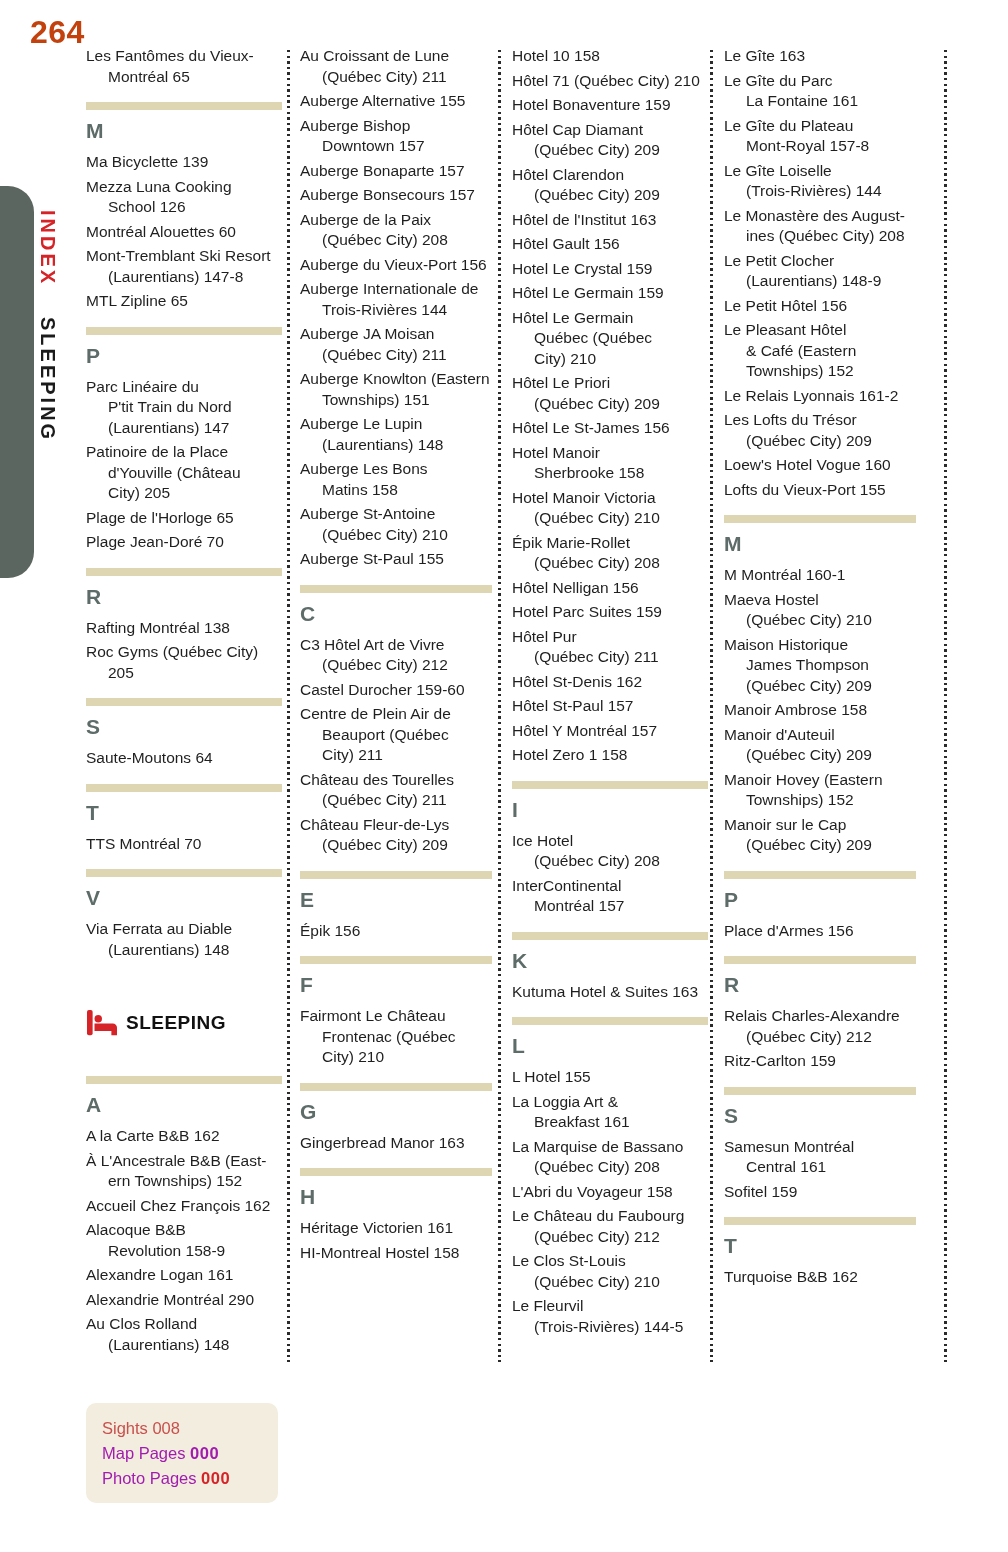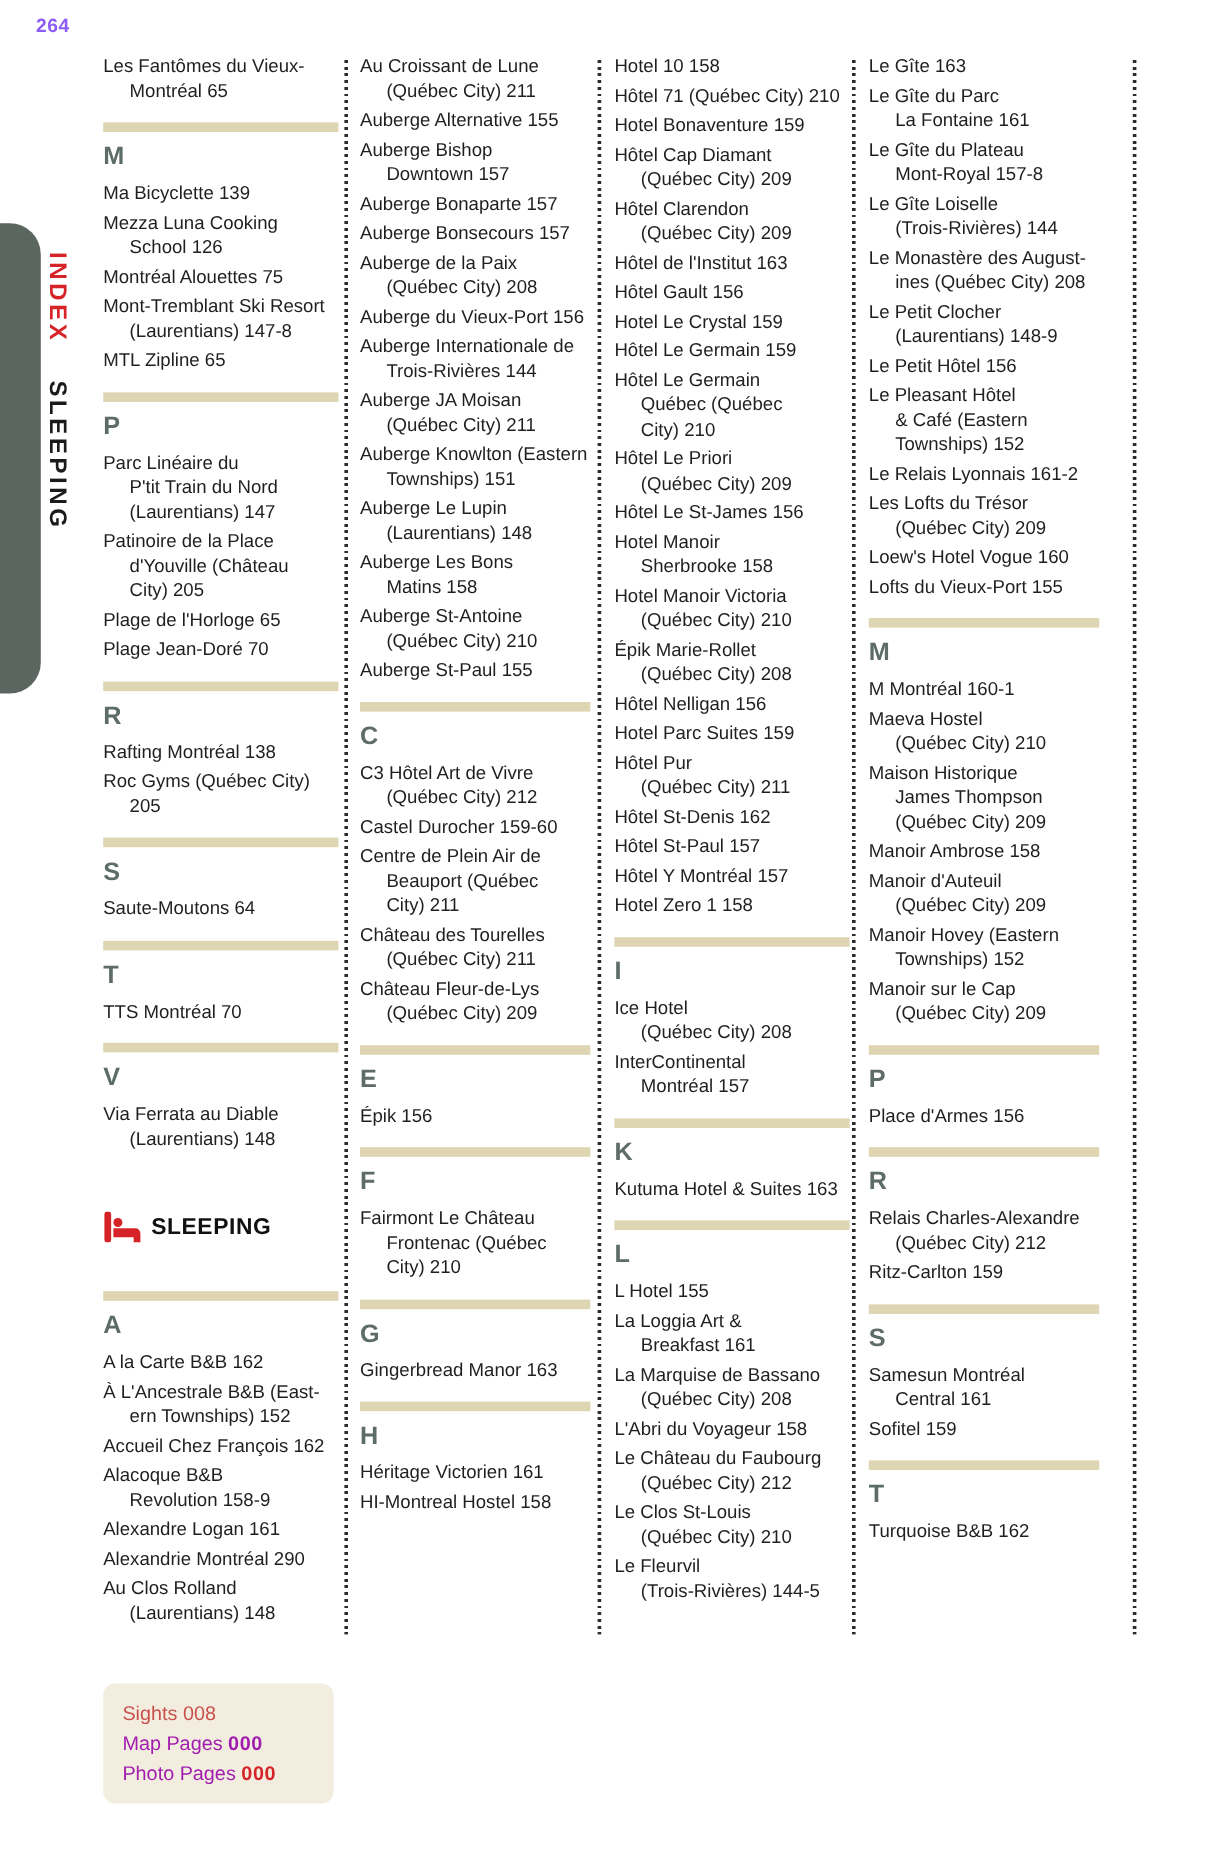--- a/index.html
+++ b/index.html
@@ -15,21 +15,21 @@
   html,body{background:#ffffff;}
   body{
     position:relative;
     width:1008px;height:1552px;
     overflow:hidden;
     font-family:"Liberation Sans", sans-serif;
     color:var(--text-dark);
   }
   .page-number{
     position:absolute;left:30px;top:14px;
-    font-size:16px;font-weight:bold;color:#8b5cf6;
+    font-size:32px;font-weight:bold;color:#c2410c;
     letter-spacing:.5px;
   }
   
   .side-tab{
     position:absolute;left:0;top:186px;
     width:34px;height:392px;
     background:var(--tab-gray);
     border-radius:0 26px 26px 0;
   }
   .side-vertical{
@@ -109,21 +109,21 @@
     <div class="divider"></div>
     <div class="section-letter">M</div>
     <div class="entry">
       <div class="line">Ma Bicyclette 139</div>
     </div>
     <div class="entry">
       <div class="line">Mezza Luna Cooking</div>
       <div class="line wrap">School 126</div>
     </div>
     <div class="entry">
-      <div class="line">Montréal Alouettes 75</div>
+      <div class="line">Montréal Alouettes 60</div>
     </div>
     <div class="entry">
       <div class="line">Mont-Tremblant Ski Resort</div>
       <div class="line wrap">(Laurentians) 147-8</div>
     </div>
     <div class="entry">
       <div class="line">MTL Zipline 65</div>
     </div>
     <div class="divider"></div>
     <div class="section-letter">P</div>

